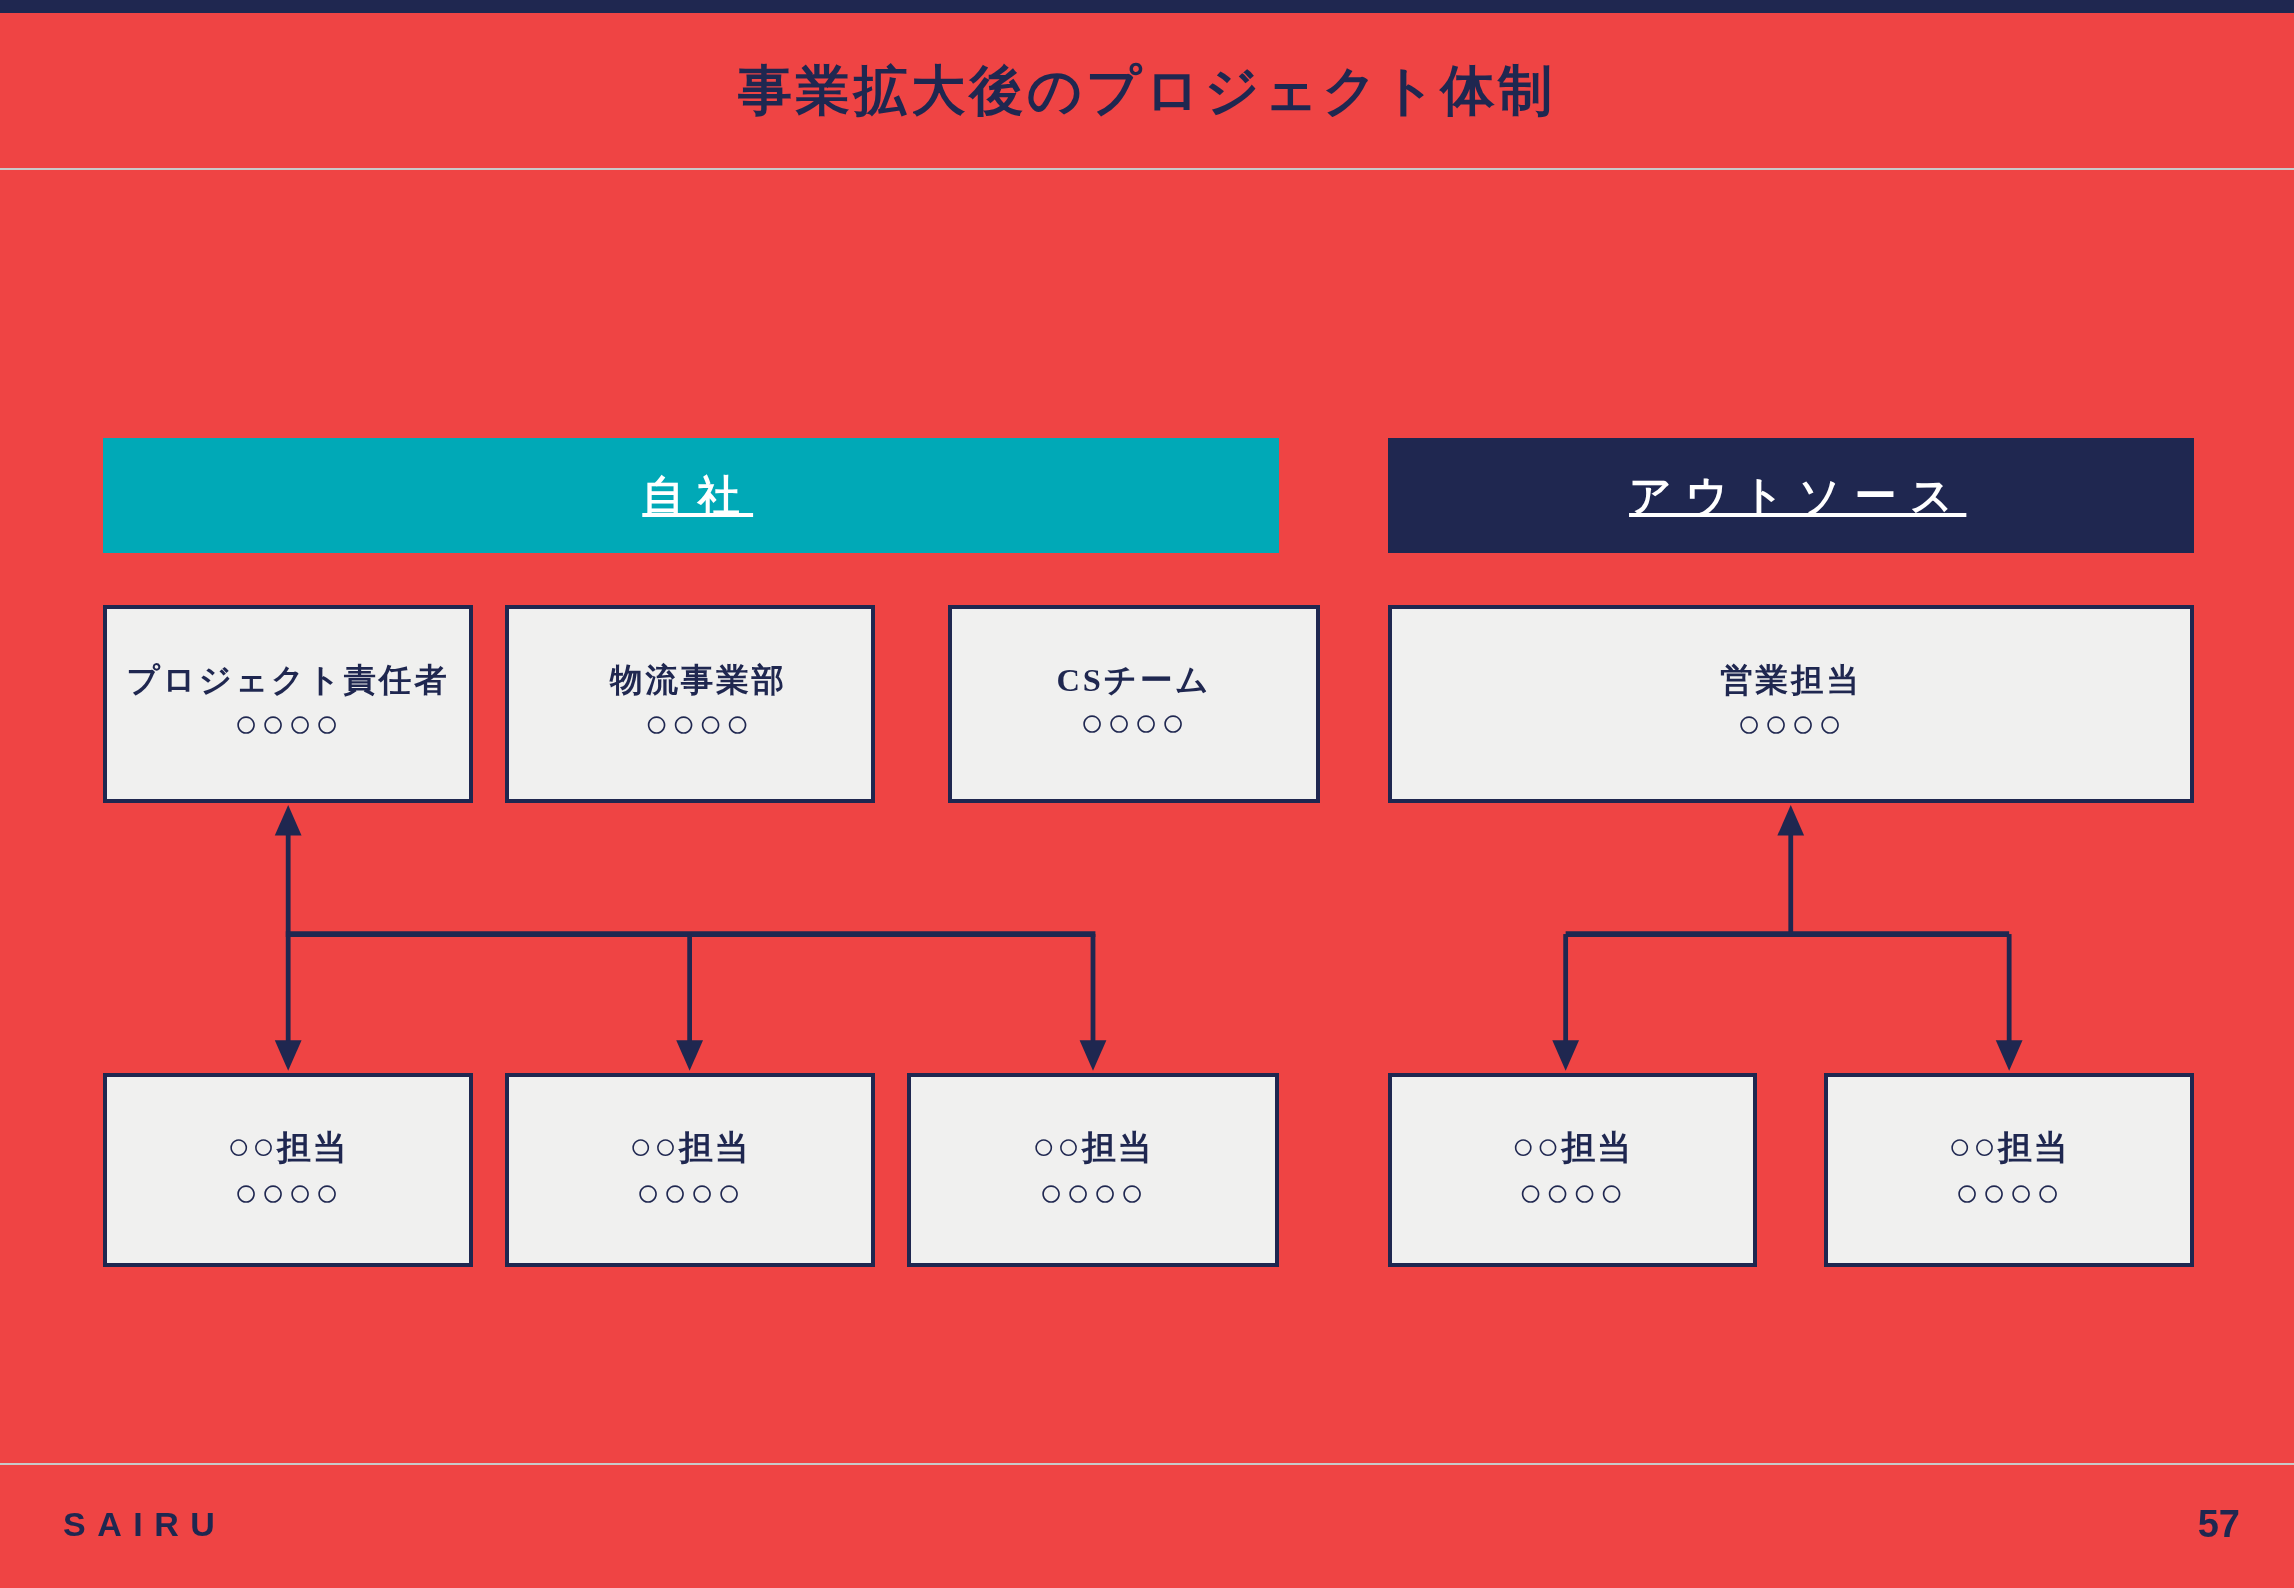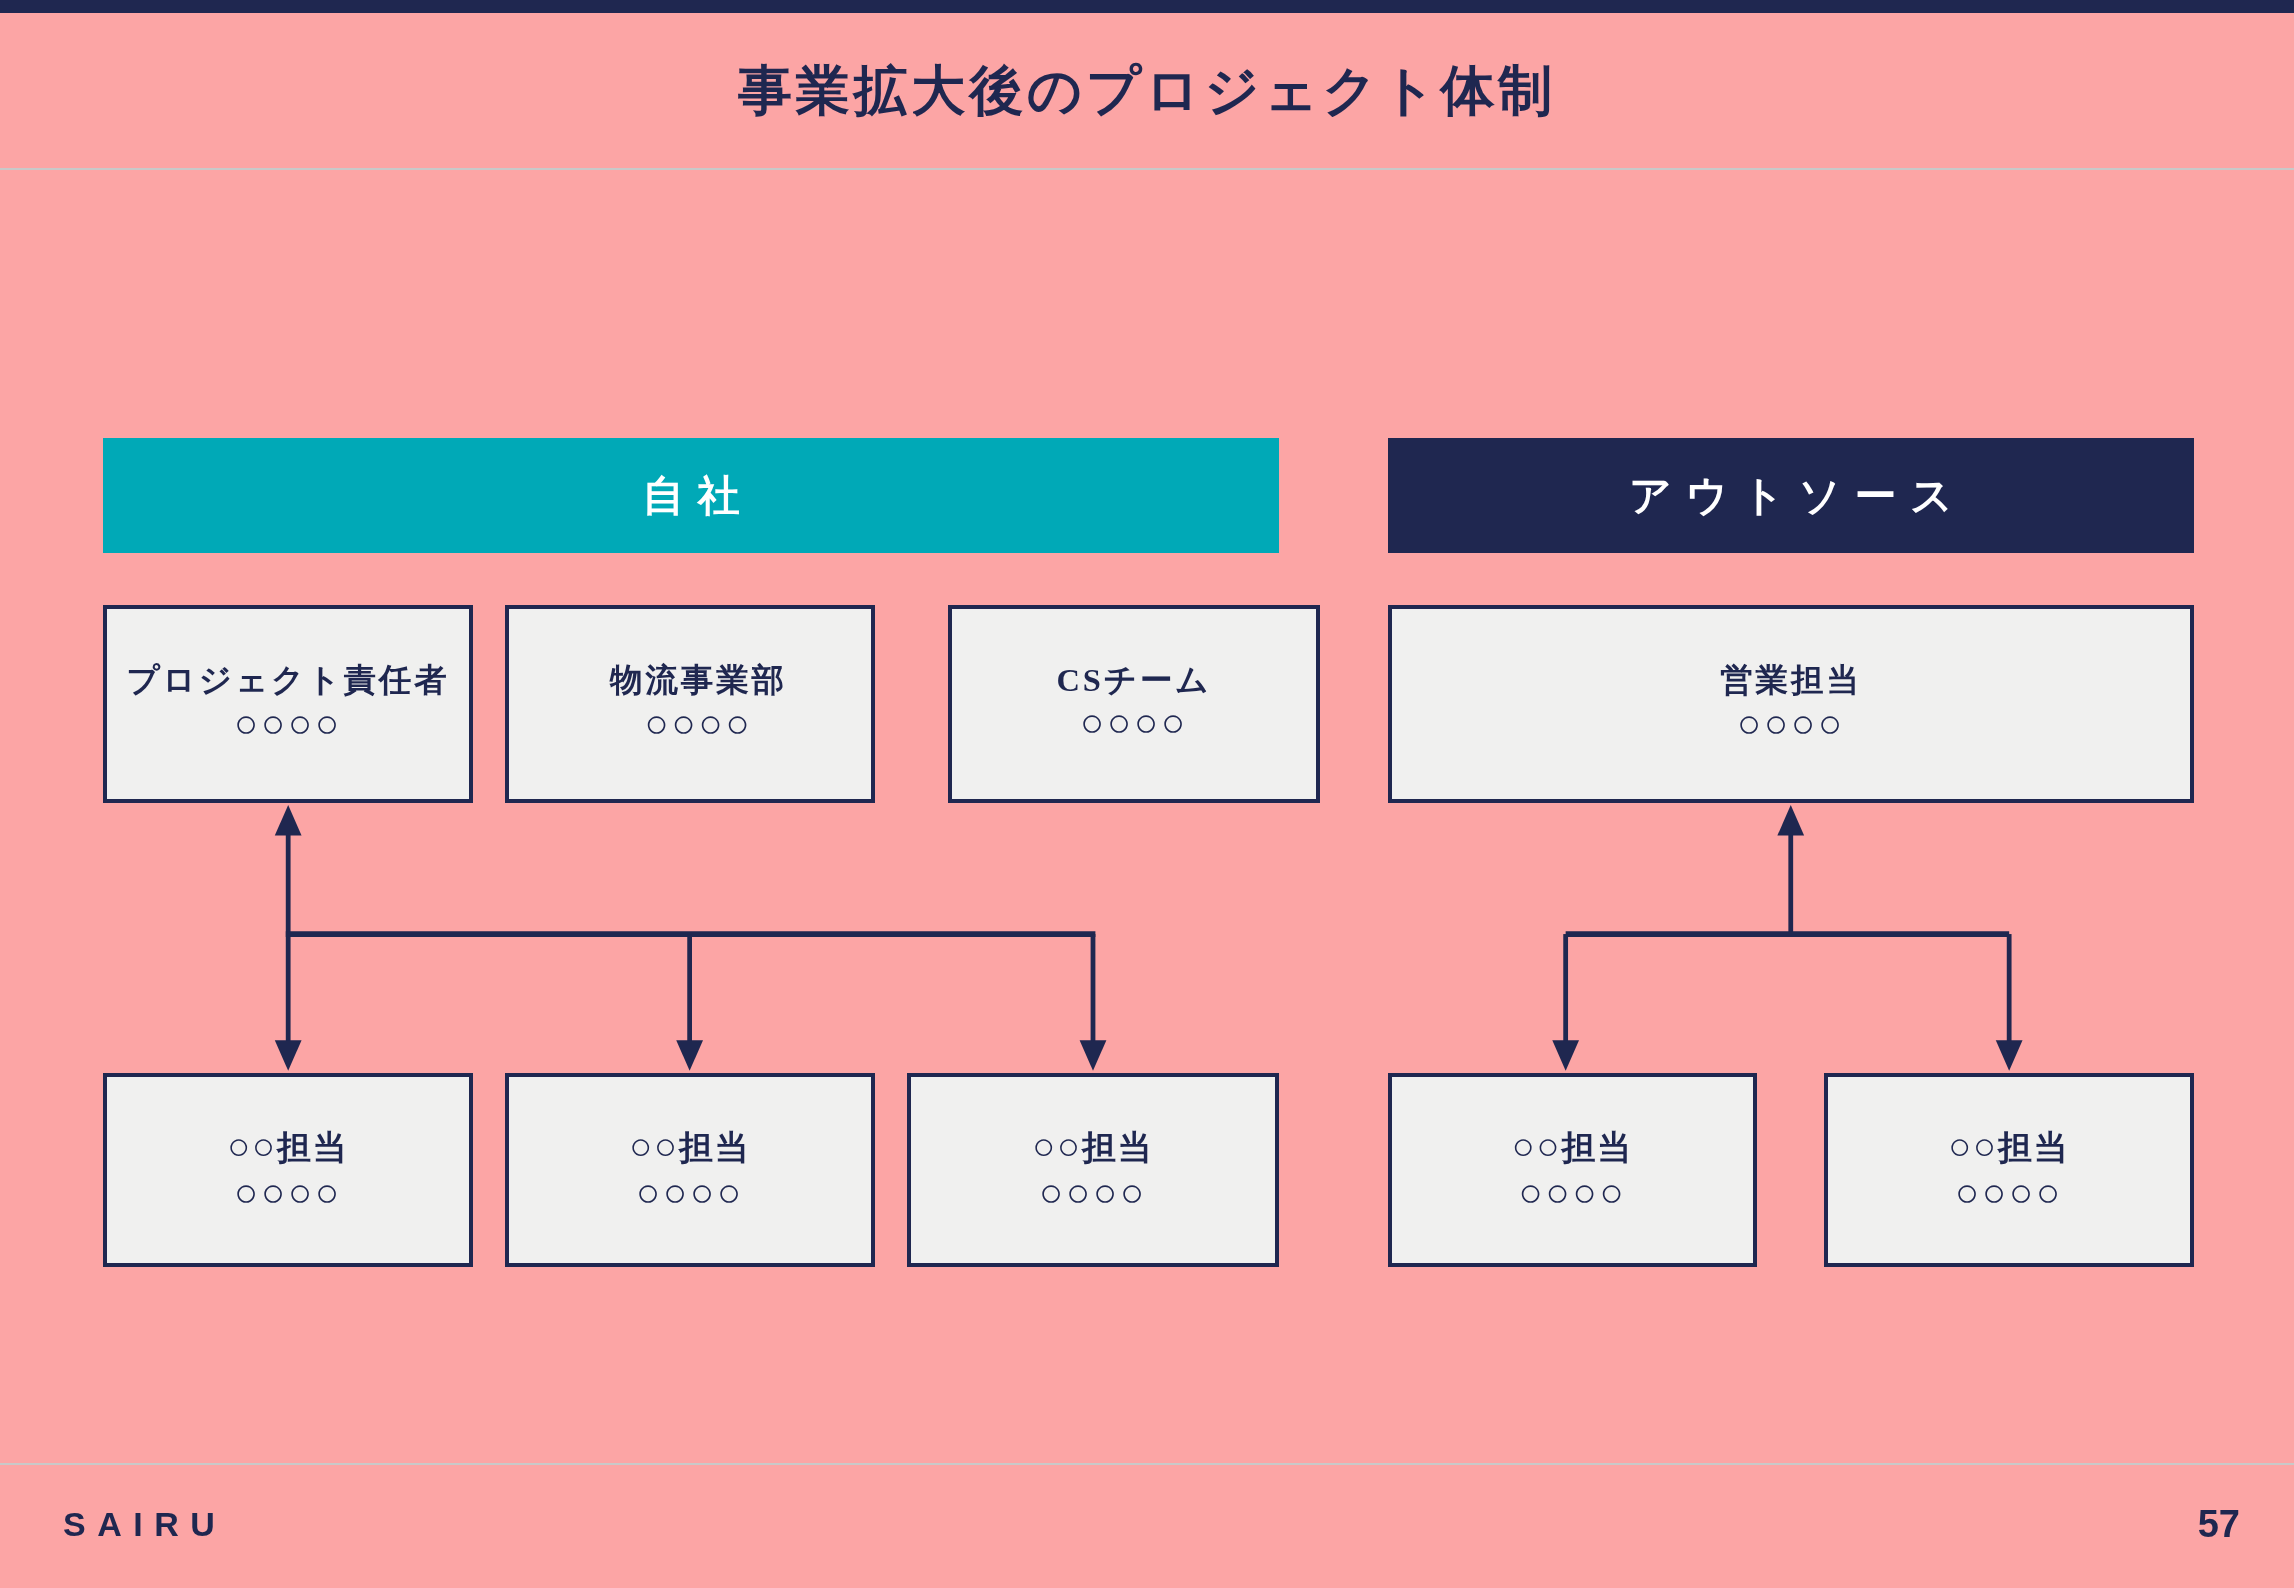--- a/index.html
+++ b/index.html
@@ -1,19 +1,19 @@
 <!DOCTYPE html>
 <html style="--navy: #1F2750; --teal: #00A9B7; --box_fill: #F0F0EF; --divider: #C9C9C9;"><head>
 <meta charset="utf-8">
 <style>
   html,body { margin:0; padding:0; background:#ffffff; }
   .slide {
     position:relative;
     width:2294px; height:1589px;
-    background:#fca5a5;
+    background:#ef4444;
     font-family:"Liberation Sans", sans-serif;
     overflow:hidden;
     color:var(--navy,#1F2750);
   }
   .top-bar {
     position:absolute; top:0; left:0; width:2294px; height:13.4px;
     background:var(--navy,#1F2750);
   }
   .slide-title {
     position:absolute; top:55px; left:0; width:2294px;
@@ -30,21 +30,21 @@
   .subtitle {
     position:absolute; top:229px; left:0; width:2294px;
     text-align:center;
     font-size:40px; font-weight:700; letter-spacing:7.6px;
     color:var(--navy,#1F2750);
   }
   .section-header {
     position:absolute; top:438px; height:115px;
     display:flex; align-items:center; justify-content:center;
     color:#ffffff; font-size:42px; font-weight:700;
-    letter-spacing:13.4px; text-indent:13.4px;
+    letter-spacing:13.4px; text-indent:13.4px;text-decoration:underline;
   }
   .section-header-own  { left:103px;  width:1176px; background:var(--teal,#00A9B7); }
   .section-header-out  { left:1388px; width:806px;  background:var(--navy,#1F2750); }
   .box {
     position:absolute;
     background:var(--box_fill,#F0F0EF);
     border:4.8px solid var(--navy,#1F2750);
     box-sizing:border-box;
     display:flex; flex-direction:column; align-items:center; justify-content:center;
     gap:3px;

